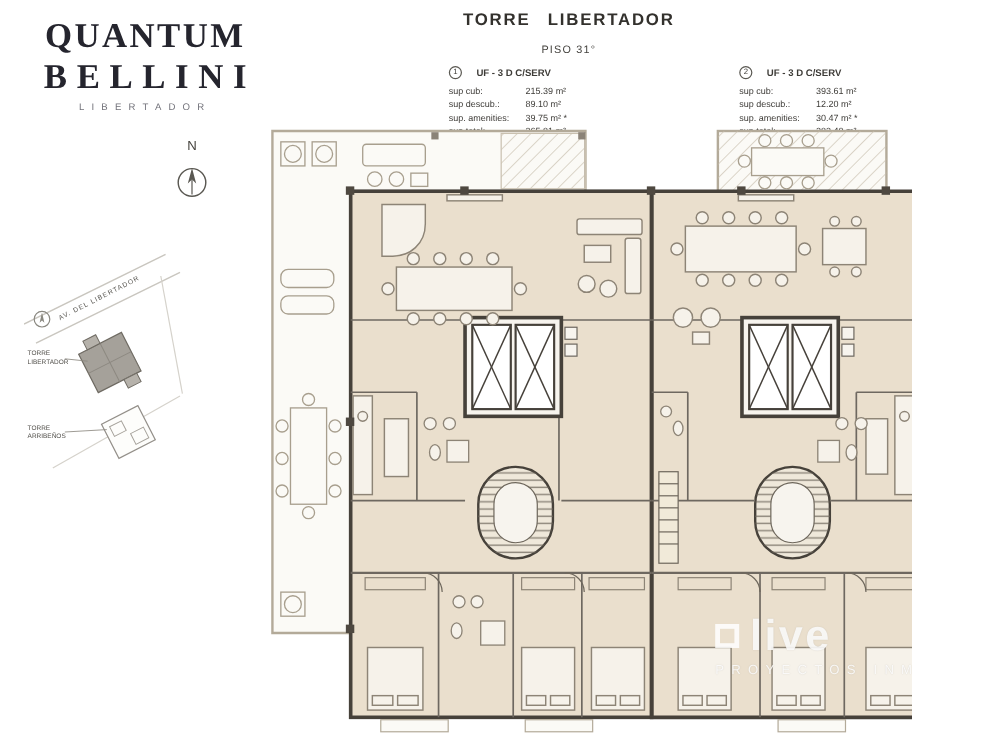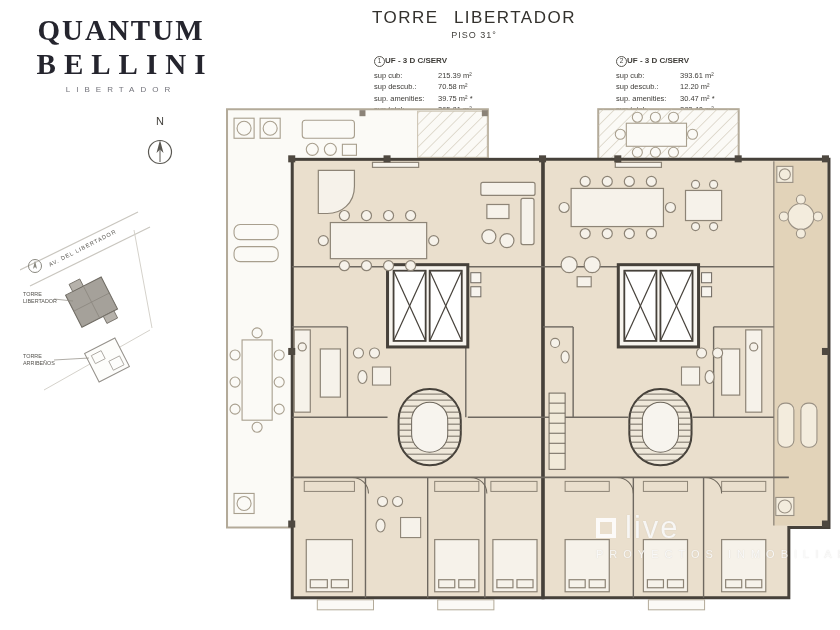--- a/index.html
+++ b/index.html
@@ -1,56 +1,56 @@
 <!DOCTYPE html>
 <html><head>
 <meta charset="utf-8">
 <style>
   *{margin:0;padding:0;box-sizing:border-box}
   html,body{background:#ffffff}
-  .page{position:relative;width:840px;height:630px;background:#ffffff;overflow:hidden;
+  .page{position:relative;width:760px;height:630px;background:#ffffff;overflow:hidden;
         font-family:"Liberation Sans",sans-serif;color:#3c3a36}
 
   
   .brand{position:absolute;left:28px;top:14px;width:186px;text-align:center;
          font-family:"Liberation Serif",serif;color:#25252e}
   .brand-q{font-size:29px;font-weight:700;letter-spacing:2px}
   .brand-b{font-size:29px;font-weight:700;letter-spacing:8px;margin-top:1px;padding-left:8px}
   .brand-t{font-size:8px;letter-spacing:6px;color:#73737b;margin-top:4px;font-family:"Liberation Sans",sans-serif}
 
   
   .compass{position:absolute;left:142px;top:112px;width:36px;height:64px}
 
   
   .sitemap{position:absolute;left:20px;top:208px;width:152px;height:192px}
   .sitemap text{font-family:"Liberation Sans",sans-serif;fill:#55534e}
 
   
   .plan-header{position:absolute;left:278px;top:8px;width:392px;text-align:center;color:#33312d}
-  .plan-title{font-size:17px;font-weight:400;letter-spacing:1.5px;word-spacing:9px}
-  .plan-sub{font-size:9px;letter-spacing:1px;margin-top:2px;color:#44423e}
+  .plan-title{font-size:14px;font-weight:700;letter-spacing:1.5px;word-spacing:9px}
+  .plan-sub{font-size:9px;letter-spacing:1px;margin-top:12px;color:#44423e}
 
   
   .unit-specs{position:absolute;width:160px;font-size:7.5px;line-height:1.5;color:#3e3c38}
-  .unit-head{display:flex;align-items:center;gap:0;font-weight:700;font-size:8px;margin-bottom:3px}
+  .unit-head{display:flex;align-items:flex-start;gap:12px;font-weight:700;font-size:8px;margin-bottom:3px}
   .unit-badge{width:11px;height:11px;border:1px solid #5a5852;border-radius:50%;
               display:inline-flex;align-items:center;justify-content:center;
               font-size:6.5px;font-weight:400;flex:0 0 auto}
   .spec-row{display:flex}
   .spec-label{width:64px}
 
   
   .plan{position:absolute;left:222px;top:104px;width:612px;height:516px}
 
   
   .watermark{position:absolute;left:596px;top:512px;width:270px;color:rgba(255,255,255,.85);
              text-shadow:0 0 1px rgba(140,135,125,.35)}
   .wm-row{display:flex;align-items:center;gap:9px}
   .wm-square{width:20px;height:20px;border:4px solid rgba(255,255,255,.85);flex:0 0 auto}
-  .wm-logo{font-size:31px;font-weight:400;letter-spacing:2px;line-height:1}
+  .wm-logo{font-size:36px;font-weight:700;letter-spacing:2px;line-height:1}
   .wm-tag{font-size:11px;letter-spacing:6px;margin-top:5px;white-space:nowrap}
 </style>
 </head>
 <body>
 
 <div class="page">
 
   <header class="brand">
     <div class="brand-q">QUANTUM</div>
     <div class="brand-b">BELLINI</div>
@@ -105,21 +105,21 @@
     <div class="unit-head">
       <span class="unit-badge">1</span>
       <span>UF - 3 D C/SERV</span>
     </div>
     <div class="spec-row">
         <span class="spec-label">sup cub:</span>
         <span class="spec-value">215.39 m²</span>
       </div>
     <div class="spec-row">
         <span class="spec-label">sup descub.:</span>
-        <span class="spec-value">70.58 m²</span>
+        <span class="spec-value">89.10 m²</span>
       </div>
     <div class="spec-row">
         <span class="spec-label">sup. amenities:</span>
         <span class="spec-value">39.75 m² *</span>
       </div>
     <div class="spec-row">
         <span class="spec-label">sup total:</span>
         <span class="spec-value">365.81 m²</span>
       </div>
   </div>

